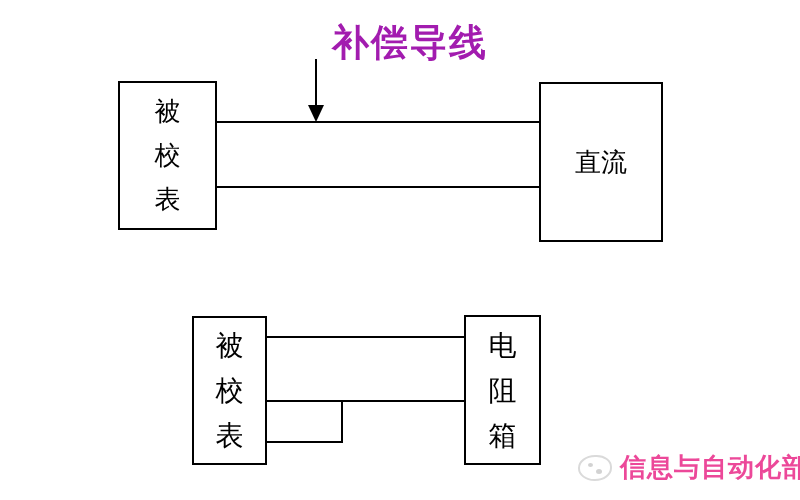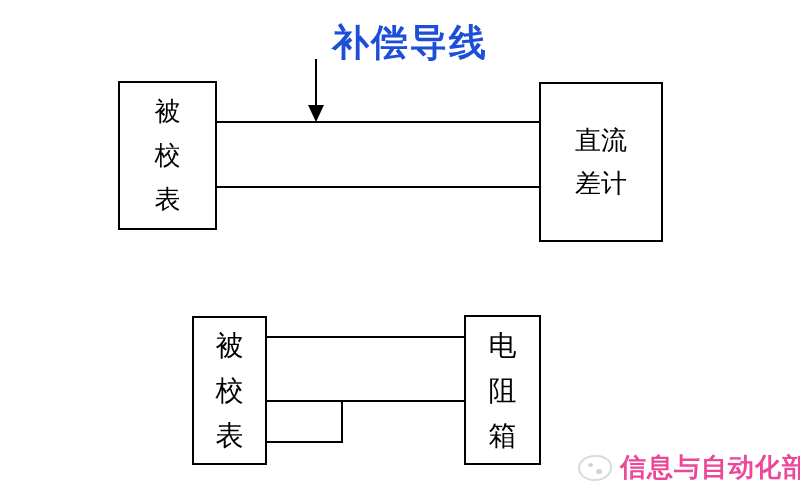--- a/index.html
+++ b/index.html
@@ -61,21 +61,21 @@
   
   .diagram-title {
     position: absolute;
     left: 300px;
     top: 18px;
     width: 220px;
     text-align: center;
     font-size: 37px;
     font-weight: bold;
     letter-spacing: 2px;
-    color: #1d4ed8;
+    color: #a21caf;
     white-space: nowrap;
   }
 
   
   .watermark {
     position: absolute;
     left: 578px;
     top: 450px;
     display: flex;
     align-items: center;
@@ -120,21 +120,20 @@
   <div class="wire" style="left:216px; top:186px; width:325px; height:2px;"></div>
 
   <div class="dbox box-top-left" style="left:118px; top:81px; width:99px; height:149px;">
     <div class="bline">被</div>
     <div class="bline">校</div>
     <div class="bline">表</div>
   </div>
 
   <div class="dbox box-top-right" style="left:539px; top:82px; width:124px; height:160px;">
     <div class="bline">直流</div>
-    <div class="bline">差计</div>
   </div>
 
   <div class="wire" style="left:265px; top:336px; width:201px; height:2px;"></div>
   <div class="wire" style="left:265px; top:400px; width:201px; height:2px;"></div>
   <div class="wire" style="left:265px; top:441px; width:78px; height:2px;"></div>
   <div class="wire" style="left:341px; top:400px; width:2px; height:43px;"></div>
 
   <div class="dbox box-bot" style="left:192px; top:316px; width:75px; height:149px;">
     <div class="bline">被</div>
     <div class="bline">校</div>

